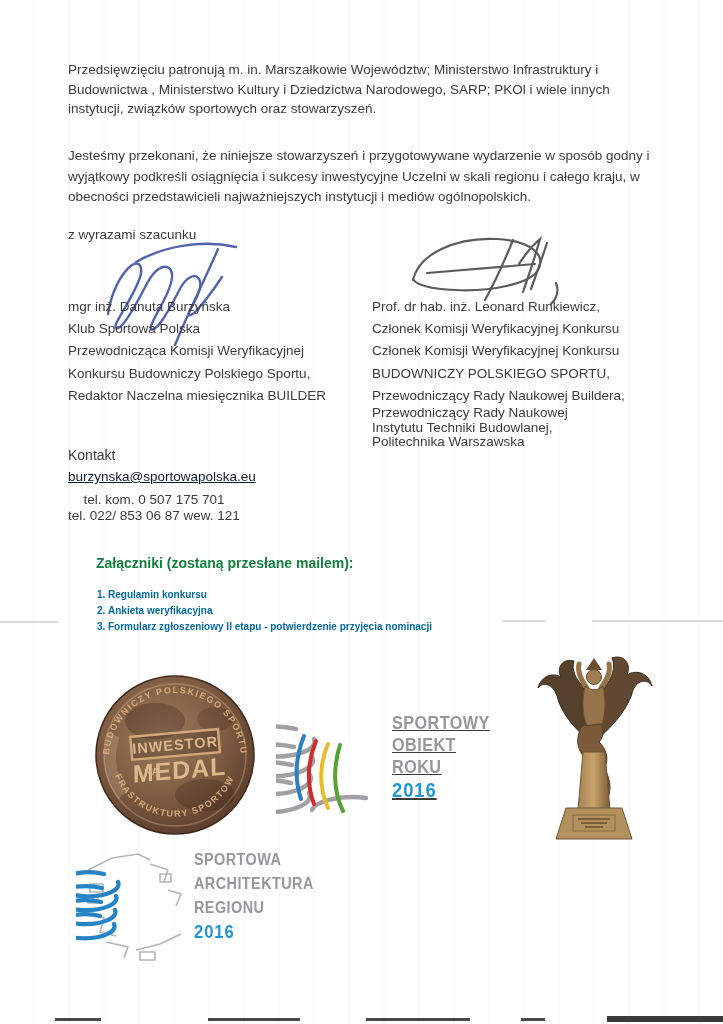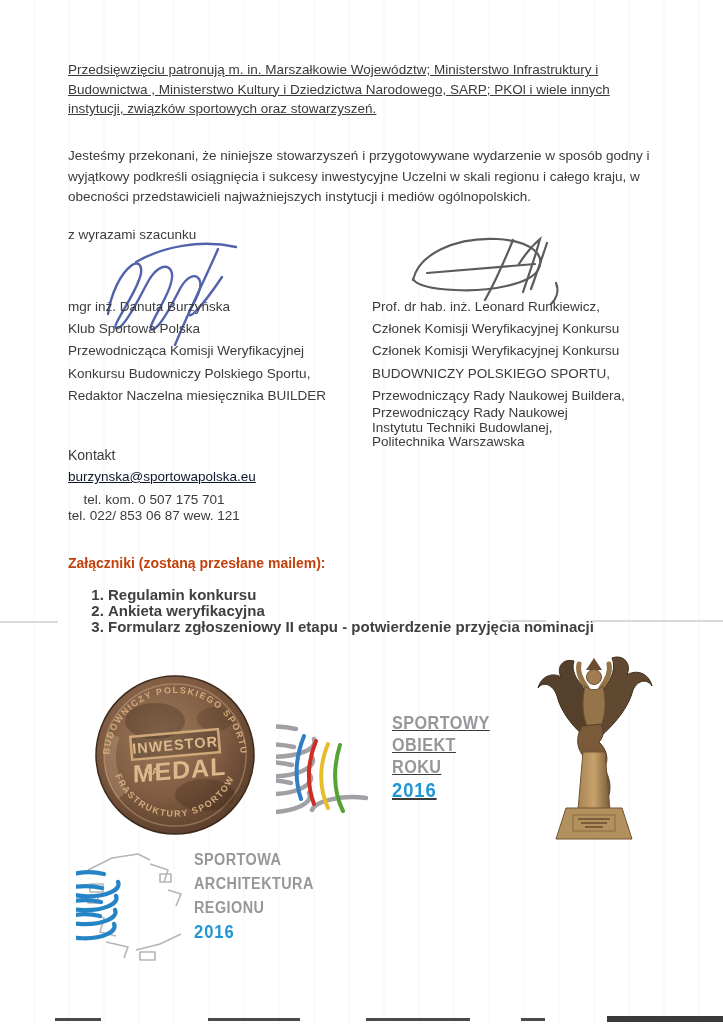--- a/index.html
+++ b/index.html
@@ -13,28 +13,28 @@
     overflow:hidden;
   }
   
   .page::before{
     content:"";position:absolute;inset:0;
     background:repeating-linear-gradient(90deg, transparent 0 33px, rgba(0,0,0,0.018) 33px 35px);
     pointer-events:none;
   }
   .abs{position:absolute;}
   .doc-text{font-size:13.5px;color:#3b3b3b;}
-  .para1 div{line-height:19.5px;text-decoration:underline;}
+  .para1 div{line-height:19.5px;}
   .para2 div{line-height:20.5px;}
   .col-lines div{line-height:22.2px;white-space:nowrap;}
   .col-lines-tight div{line-height:14.6px;white-space:nowrap;}
   .email{color:#0f172a;text-decoration:underline;cursor:pointer;}
   .phones div{line-height:16px;text-align:center;}
-  .bold-head{font-weight:bold;font-size:14px;color:#c2410c;}
-  ol.attach{margin:0;padding-left:24px;font-weight:bold;font-size:15px;color:#404040;}
+  .bold-head{font-weight:bold;font-size:14px;color:#15803d;margin-left:28px;}
+  ol.attach{margin:0;padding-left:24px;font-weight:bold;font-size:10px;color:#0369a1;}
   ol.attach li{line-height:16.2px;white-space:nowrap;}
   
   .logo-gray-line{
     font-weight:bold;color:#97979b;letter-spacing:0.5px;
     transform:scaleX(0.9);transform-origin:left center;white-space:nowrap;
   }
   .sor-text .logo-gray-line{font-size:18px;line-height:22px;}
   .sor-text .logo-year{font-size:20px;line-height:24px;}
   .sar-text .logo-gray-line{font-size:16px;line-height:24px;}
   .sar-text .logo-year{font-size:18px;line-height:24px;}

